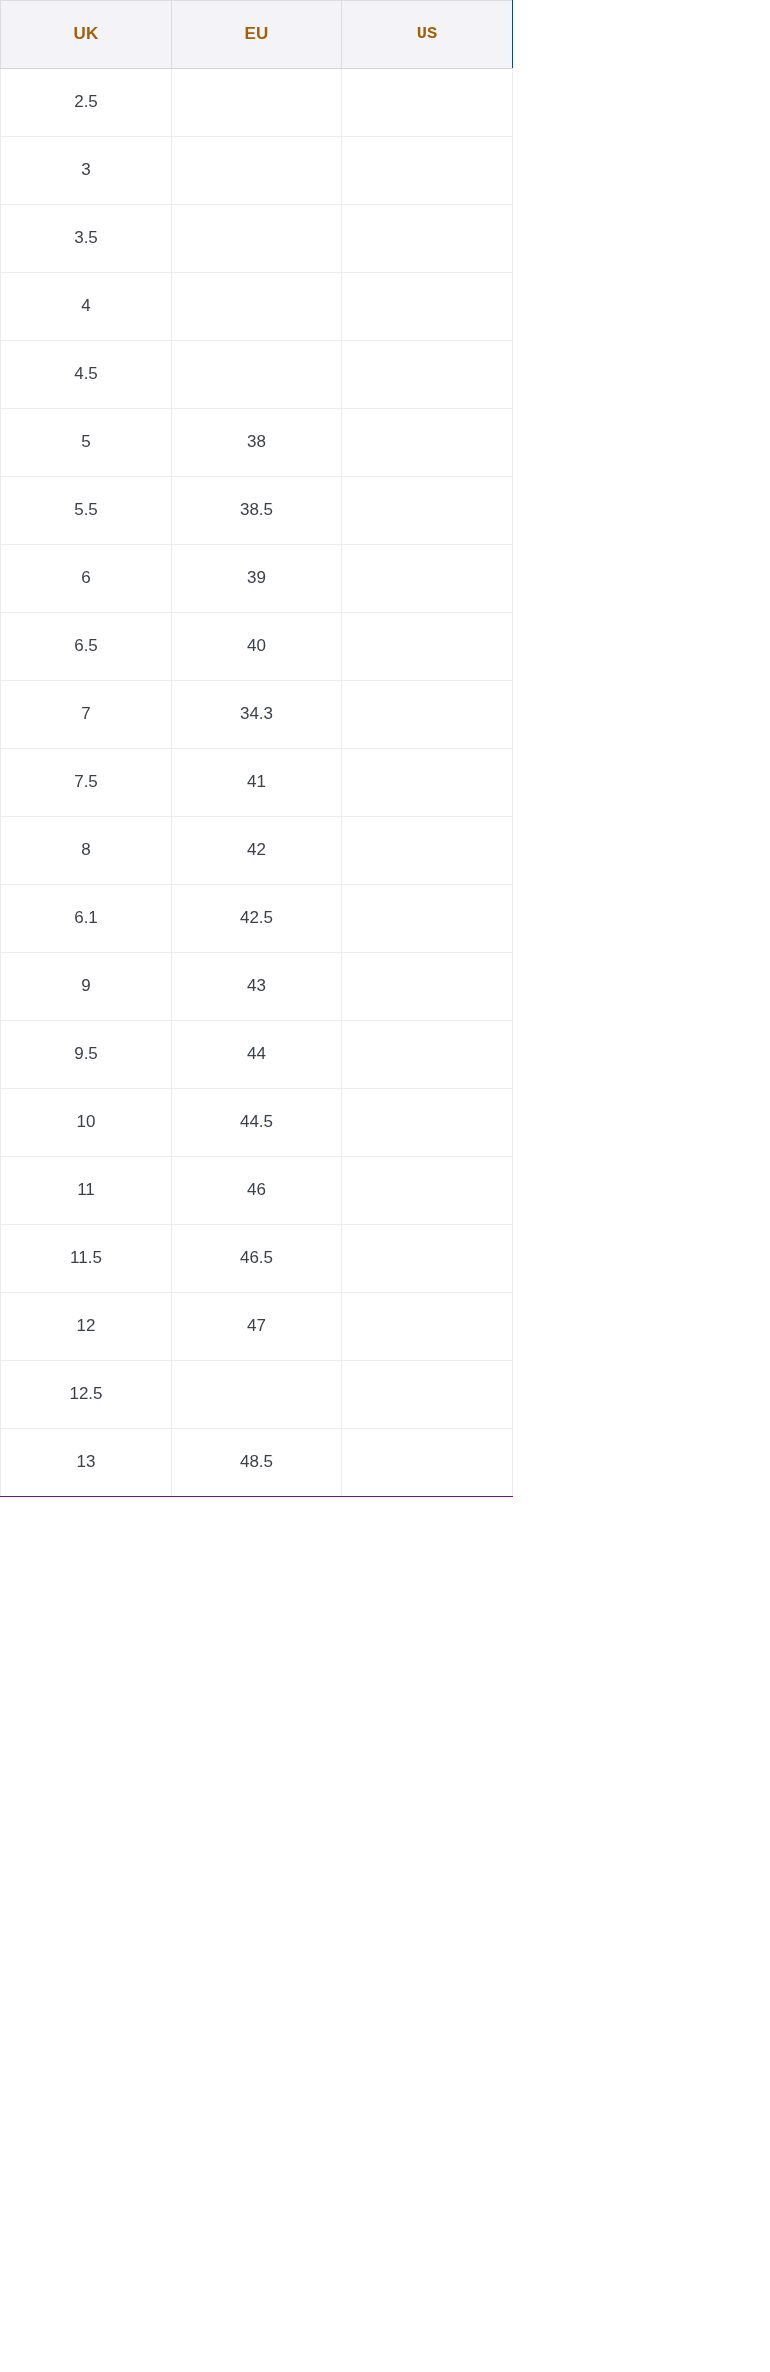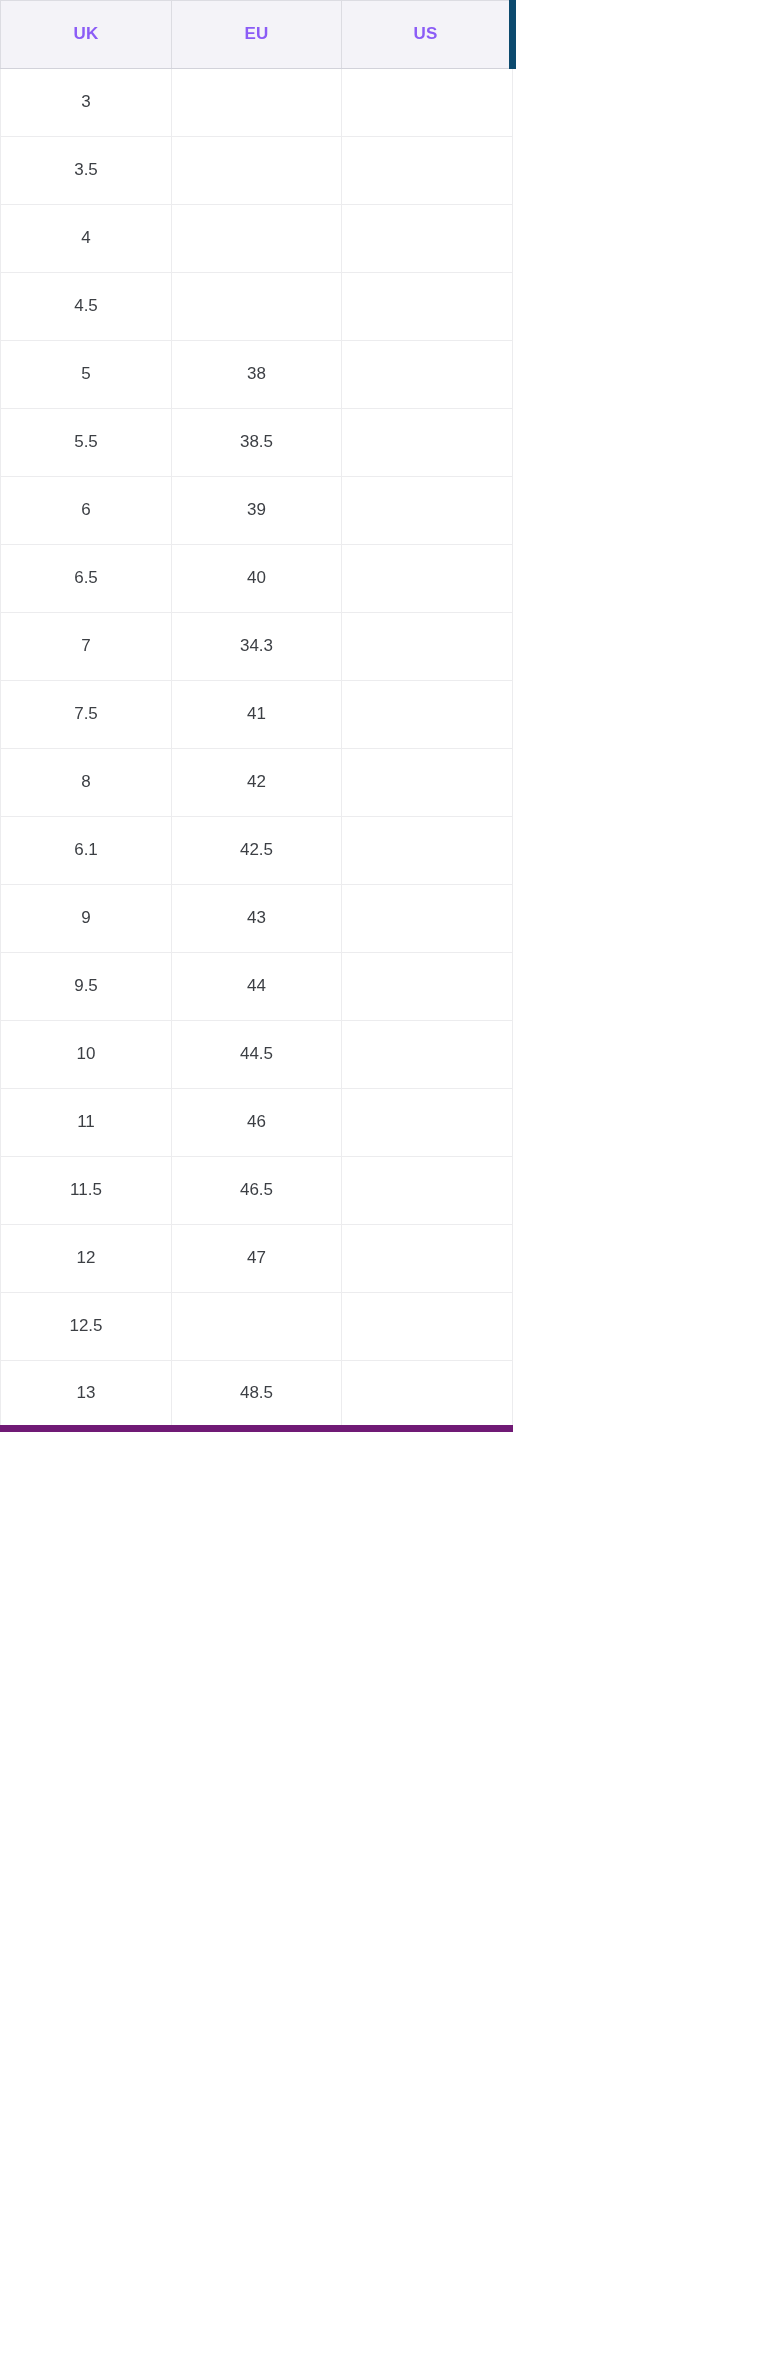--- a/index.html
+++ b/index.html
@@ -28,54 +28,54 @@
     margin: 0;
     padding: 0;
   }
 
   table.size-table col.col-uk { width: 171px; }
   table.size-table col.col-eu { width: 170px; }
   table.size-table col.col-us { width: 171px; }
 
   table.size-table thead th {
     background: #f4f3f8;
-    color: #8b5cf6;
+    color: #a16207;
     font-size: 17px;
     font-weight: 700;
     line-height: 1.2;
     height: 68px;
     text-align: center;
     vertical-align: middle;
     padding: 0 8px;
     border-top: 1px solid #dcdce2;
     border-bottom: 1px solid #d2d2da;
     border-right: 1px solid #dcdce2;
     letter-spacing: 0.1px;
   }
   table.size-table thead th.th-uk { border-left: 1px solid #dcdce2; }
-  table.size-table thead th.th-us { border-right: 7px solid #0c4a6e; }
+  table.size-table thead th.th-us { border-right: 1px solid #0c4a6e; font-family: Liberation Mono, monospace; }
 
   table.size-table tbody td {
     background: #ffffff;
     color: #3c3f44;
     font-size: 17px;
     font-weight: 400;
     line-height: 1.2;
     height: 68px;
     text-align: center;
     vertical-align: middle;
     padding: 0 8px;
     border-bottom: 1px solid #ececee;
     border-right: 1px solid #ececee;
   }
   table.size-table tbody td.cell-uk { border-left: 1px solid #ececee; }
   table.size-table tbody td.cell-us { border-right: 1px solid #ececee; }
 
   table.size-table tbody tr:last-child td {
-    border-bottom: 7px solid #701a75;
+    border-bottom: 1px solid #701a75;
   }
 </style>
 </head>
 <body>
 
 <div class="size-table-wrap">
   <table class="size-table">
     <colgroup>
       <col class="col-uk">
       <col class="col-eu">
@@ -83,20 +83,25 @@
     </colgroup>
     <thead>
       <tr>
         <th class="th-uk">UK</th>
         <th class="th-eu">EU</th>
         <th class="th-us">US</th>
       </tr>
     </thead>
     <tbody id="table-body">
         <tr>
+          <td class="cell-uk">2.5</td>
+          <td class="cell-eu"></td>
+          <td class="cell-us"></td>
+        </tr>
+        <tr>
           <td class="cell-uk">3</td>
           <td class="cell-eu"></td>
           <td class="cell-us"></td>
         </tr>
         <tr>
           <td class="cell-uk">3.5</td>
           <td class="cell-eu"></td>
           <td class="cell-us"></td>
         </tr>
         <tr>

